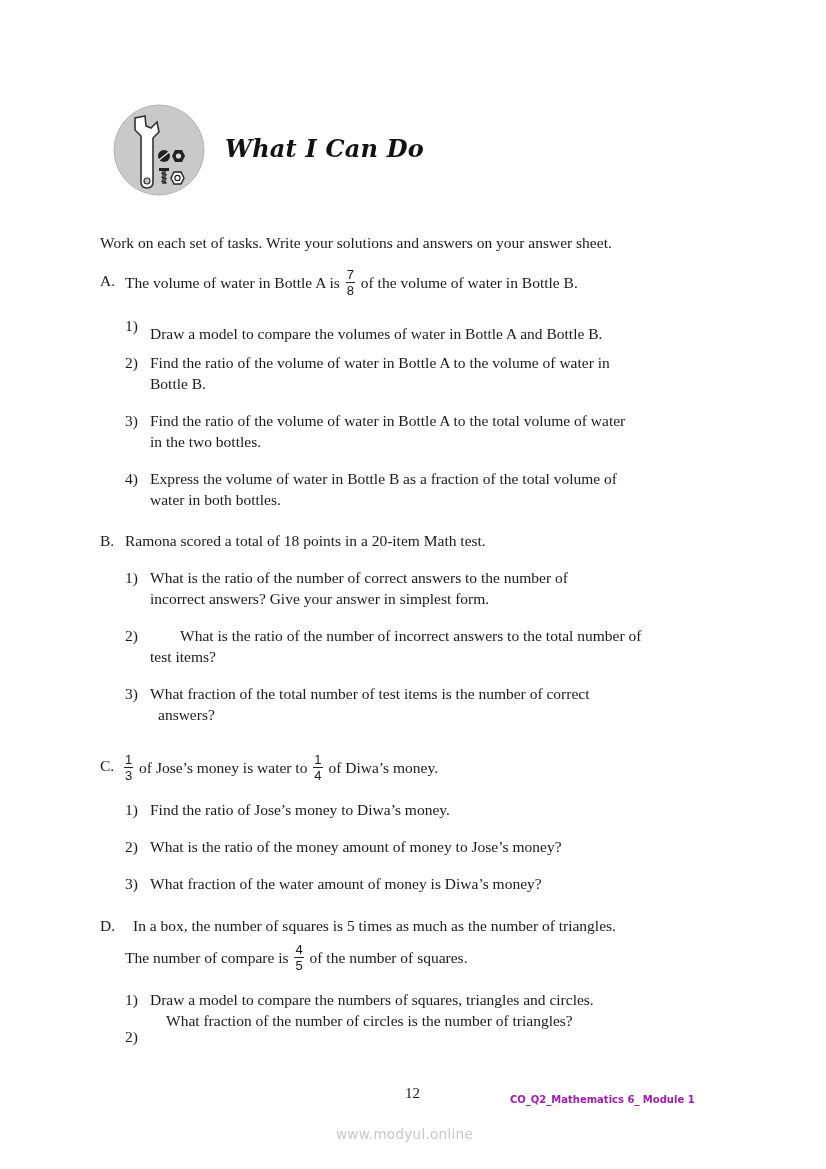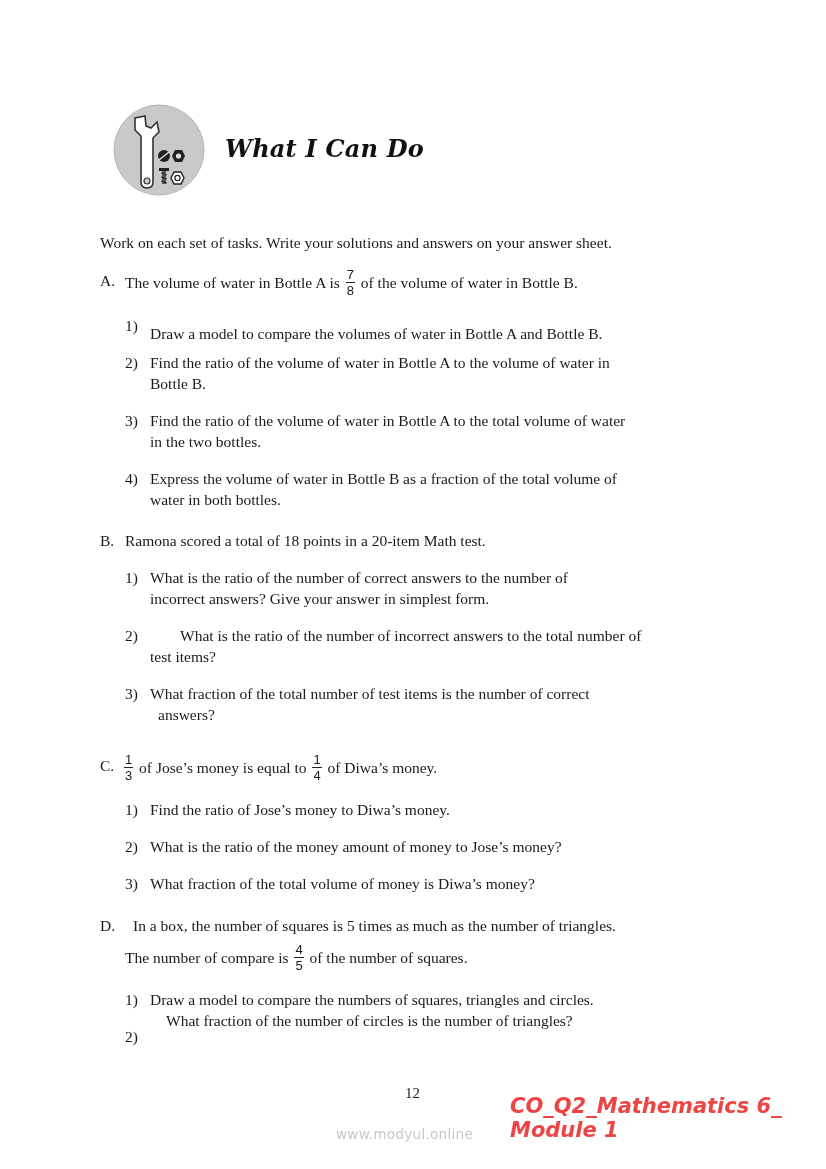--- a/index.html
+++ b/index.html
@@ -7,21 +7,21 @@
     .page-text { font-family: "Liberation Serif", serif; font-size: 15.5px; line-height: 21px; }
     #header-icon { position: absolute; left: 113px; top: 104px; width: 92px; height: 92px; }
     #page-title { position: absolute; left: 225px; top: 134px; font-family: "DejaVu Serif", serif; font-weight: bold; font-style: italic; font-size: 24px; letter-spacing: 0.2px; color: #111; }
     .abs { position: absolute; white-space: nowrap; }
     .label { position: absolute; }
     .frac { display: inline-block; vertical-align: middle; text-align: center; font-family: "Liberation Sans", sans-serif; font-size: 13px; line-height: 13px; margin: 0 2px; position: relative; top: -2px; }
     .frac .num { display: block; padding: 0 1px; }
     .frac .bar { display: block; border-top: 1px solid #222; height: 0; margin: 1px 0 1px 0; }
     .frac .den { display: block; padding: 0 1px; }
     #page-number { position: absolute; left: 405px; top: 1085px; font-family: "Liberation Serif", serif; font-size: 15px; }
-    #footer-code { position: absolute; left: 510px; top: 1094px; font-family: "DejaVu Sans", sans-serif; font-weight: bold; font-size: 21px; color: #ef4444; font-style: italic; }
+    #footer-code { position: absolute; left: 510px; top: 1094px; font-family: "DejaVu Sans", sans-serif; font-weight: bold; font-size: 10px; color: #a21caf; }
     #watermark { position: absolute; left: 336px; top: 1126px; font-family: "DejaVu Sans", sans-serif; font-size: 13.5px; color: #c8c8c8; letter-spacing: 0.3px; }
   </style>
 </head>
 <body>
 
 <div id="header-icon">
   <svg width="92" height="92" viewBox="0 0 92 92">
     <circle cx="46" cy="46" r="45" fill="#c9c9c9" stroke="#b5b5b5" stroke-width="1"></circle>
 
     <path d="M22 14 L22 26 L28 32 L28 78 Q28 84 34 84 Q40 84 40 78 L40 34 L46 28 L44 18 L38 24 L33 22 L32 12 Z" fill="#ffffff" stroke="#333" stroke-width="1.6"></path>
@@ -92,36 +92,36 @@
     <span class="abs page-text" style="left:125px; top:683px;">3)</span>
     <span class="abs page-text" style="left:150px; top:683px;">What fraction of the total number of test items is the number of correct</span>
     <span class="abs page-text" style="left:158px; top:704px;">answers?</span>
   </div>
 </div>
 
 <div>
   <span class="label page-text" style="left:100px; top:755px;">C.</span>
   <div class="abs page-text" style="left:122px; top:755px;">
     <span class="frac"><span class="num">1</span><span class="bar"></span><span class="den">3</span></span>
-    <span>of Jose’s money is equal to</span>
+    <span>of Jose’s money is water to</span>
     <span class="frac"><span class="num">1</span><span class="bar"></span><span class="den">4</span></span>
     <span>of Diwa’s money.</span>
   </div>
 
   <div>
     <span class="abs page-text" style="left:125px; top:799px;">1)</span>
     <span class="abs page-text" style="left:150px; top:799px;">Find the ratio of Jose’s money to Diwa’s money.</span>
   </div>
   <div>
     <span class="abs page-text" style="left:125px; top:836px;">2)</span>
     <span class="abs page-text" style="left:150px; top:836px;">What is the ratio of the money amount of money to Jose’s money?</span>
   </div>
   <div>
     <span class="abs page-text" style="left:125px; top:873px;">3)</span>
-    <span class="abs page-text" style="left:150px; top:873px;">What fraction of the total volume of money is Diwa’s money?</span>
+    <span class="abs page-text" style="left:150px; top:873px;">What fraction of the water amount of money is Diwa’s money?</span>
   </div>
 </div>
 
 <div>
   <span class="label page-text" style="left:100px; top:915px;">D.</span>
   <span class="abs page-text" style="left:133px; top:915px;">In a box, the number of squares is 5 times as much as the number of triangles.</span>
   <div class="abs page-text" style="left:125px; top:945px;">
     <span>The number of compare is</span>
     <span class="frac"><span class="num">4</span><span class="bar"></span><span class="den">5</span></span>
     <span>of the number of squares.</span>

